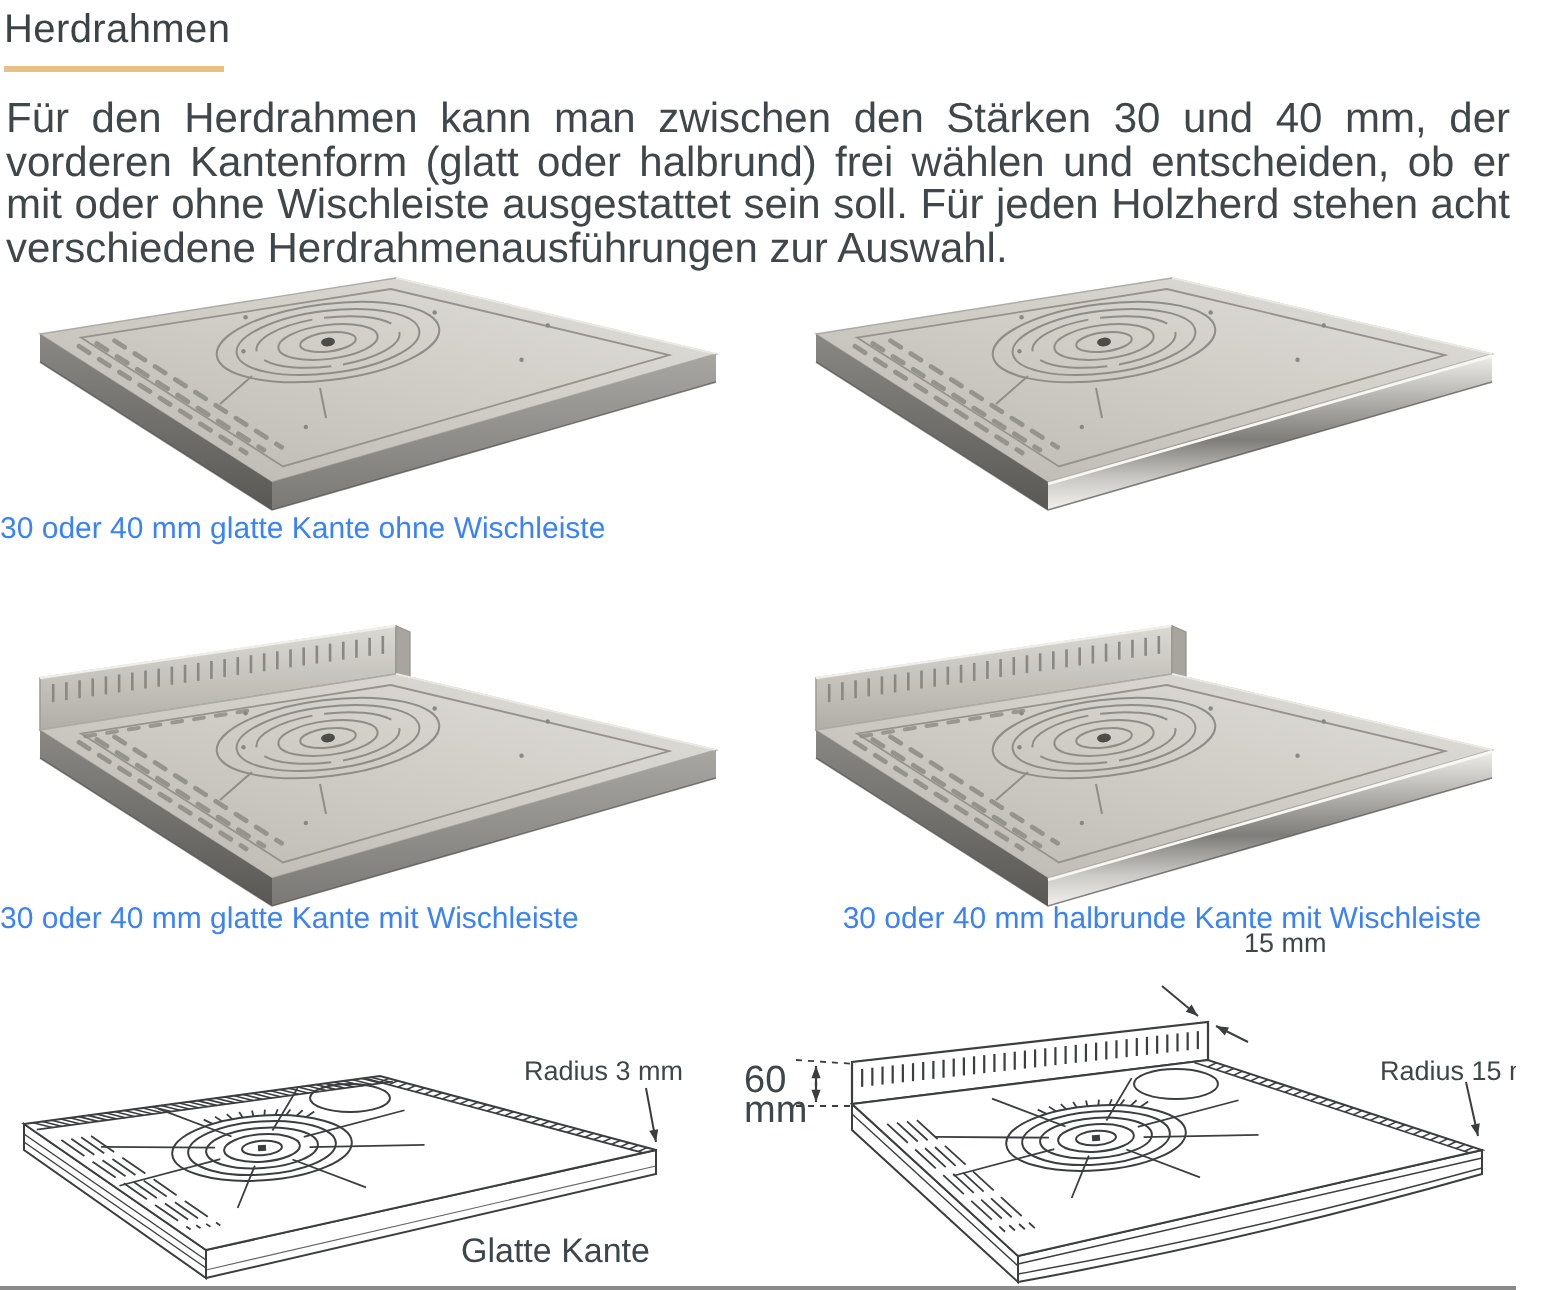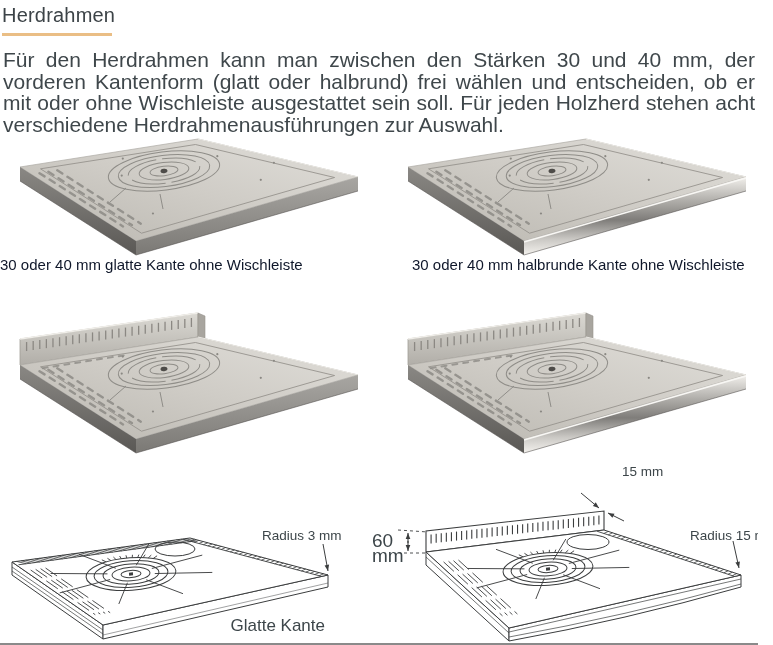--- a/index.html
+++ b/index.html
@@ -5,21 +5,21 @@
   html,body{margin:0;padding:0;background:#fff;}
   .page{
     position:relative;width:758px;height:645px;background:#fff;overflow:hidden;
     font-family:"Liberation Sans",sans-serif;color:#3f474b;
   }
   .page-title{margin:4px 0 0 2px;font-size:20px;font-weight:400;color:#3c4347;letter-spacing:.2px;}
   .title-underline{width:110px;height:3px;background:#eabe85;margin:6px 0 0 2px;}
   .intro{margin:13px 0 0 0;padding:0 3px;font-size:21px;line-height:21.6px;color:#3f474b;text-align:justify;}
   .fig{position:absolute;}
   .fig svg{display:block;}
-  .cap{position:absolute;font-size:15px;color:#0f172a;text-align:center;white-space:nowrap;}
+  .cap{position:absolute;font-size:15px;color:#3b82f6;text-align:center;white-space:nowrap;}
   .dlabel{position:absolute;font-size:13.5px;color:#3d464a;white-space:nowrap;}
   .dlabel-small{position:absolute;font-size:19px;color:#3d464a;text-align:left;line-height:15px;width:26px;}
   .dcap{position:absolute;font-size:17px;color:#3d464a;text-align:right;white-space:nowrap;}
   .bottom-rule{position:absolute;left:0;right:0;bottom:0;height:2px;background:#8a8a8a;}
 </style>
 </head>
 <body>
 
 <div class="page">
 
@@ -275,21 +275,22 @@
         <circle cx="116.8" cy="57.6" r="1.1" fill="#8a8883"></circle>
         <circle cx="211.32" cy="55.22" r="1.1" fill="#8a8883"></circle>
         <circle cx="254.78" cy="78.84" r="1.1" fill="#8a8883"></circle>
         <circle cx="146.94400000000002" cy="112.50400000000002" r="1.1" fill="#8a8883"></circle>
         <circle cx="267.868" cy="61.768" r="1.1" fill="#8a8883"></circle>
         <circle cx="115.72" cy="74.62" r="1.1" fill="#8a8883"></circle>
       </svg>
   </div>
 
   <div class="cap" style="left:0px;width:272px;top:256px;">30 oder 40 mm glatte Kante ohne Wischleiste</div>
-  <div class="cap" style="left:412px;width:332px;top:256px;">30 oder 40 mm halbrunde Kante ohne Wischleiste</div>
+  <div class="cap" style="left:0px;width:262px;top:451px;">30 oder 40 mm glatte Kante mit Wischleiste</div>
+  <div class="cap" style="left:415px;width:332px;top:451px;">30 oder 40 mm halbrunde Kante mit Wischleiste</div>
 
   <div class="fig" style="left:5px;top:490px;">
     <svg id="tg" width="340" height="152" viewBox="0 0 340 152">
         <polygon points="7.0,72.0 98.0,135.0 98.0,149.0 7.0,85.0" fill="#fff" stroke="#3b3d3e" stroke-width="1"></polygon>
         <polygon points="98.0,135.0 323.0,85.0 323.0,97.0 98.0,149.0" fill="#fff" stroke="#3b3d3e" stroke-width="1"></polygon>
         <line x1="7" y1="77" x2="98" y2="140" stroke="#3b3d3e" stroke-width="0.7"></line>
         <line x1="7" y1="81" x2="98" y2="144" stroke="#3b3d3e" stroke-width="0.7"></line>
         <polygon points="7.0,72.0 185.0,48.0 323.0,85.0 98.0,135.0" fill="#fff" stroke="#3b3d3e" stroke-width="1"></polygon>
         <line x1="13.415028608423524" y1="74.80132253642948" x2="191.4150286084235" y2="50.80132253642949" stroke="#3b3d3e" stroke-width="0.9"></line>
         <line x1="11.564102564102564" y1="71.38461538461539" x2="21.18313117252609" y2="73.75393792104487" stroke="#3b3d3e" stroke-width="0.8"></line>

